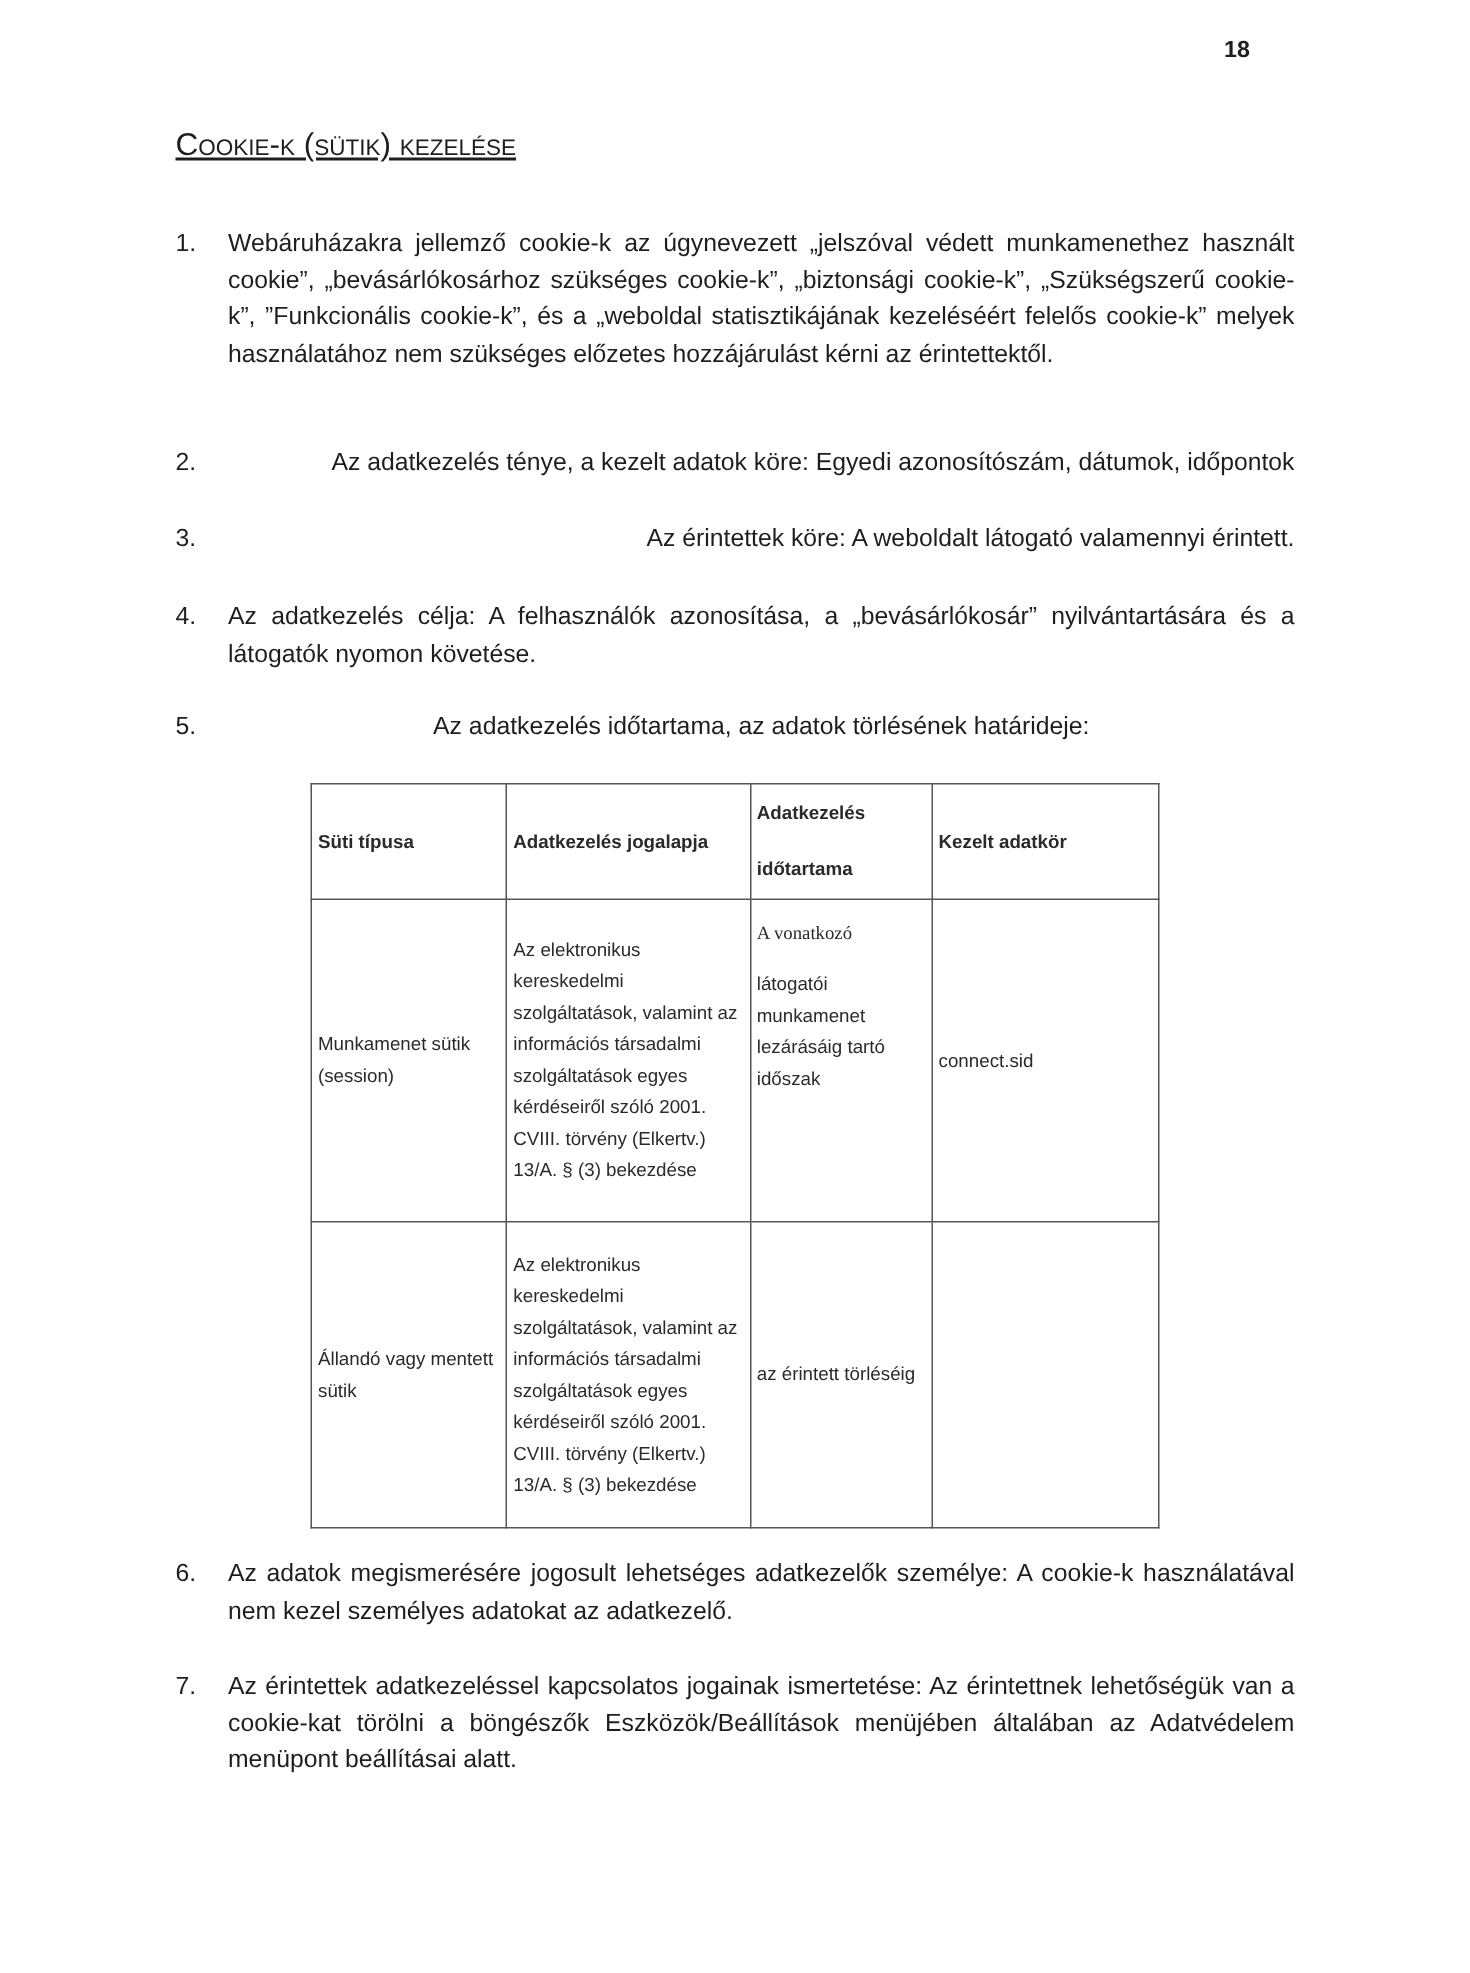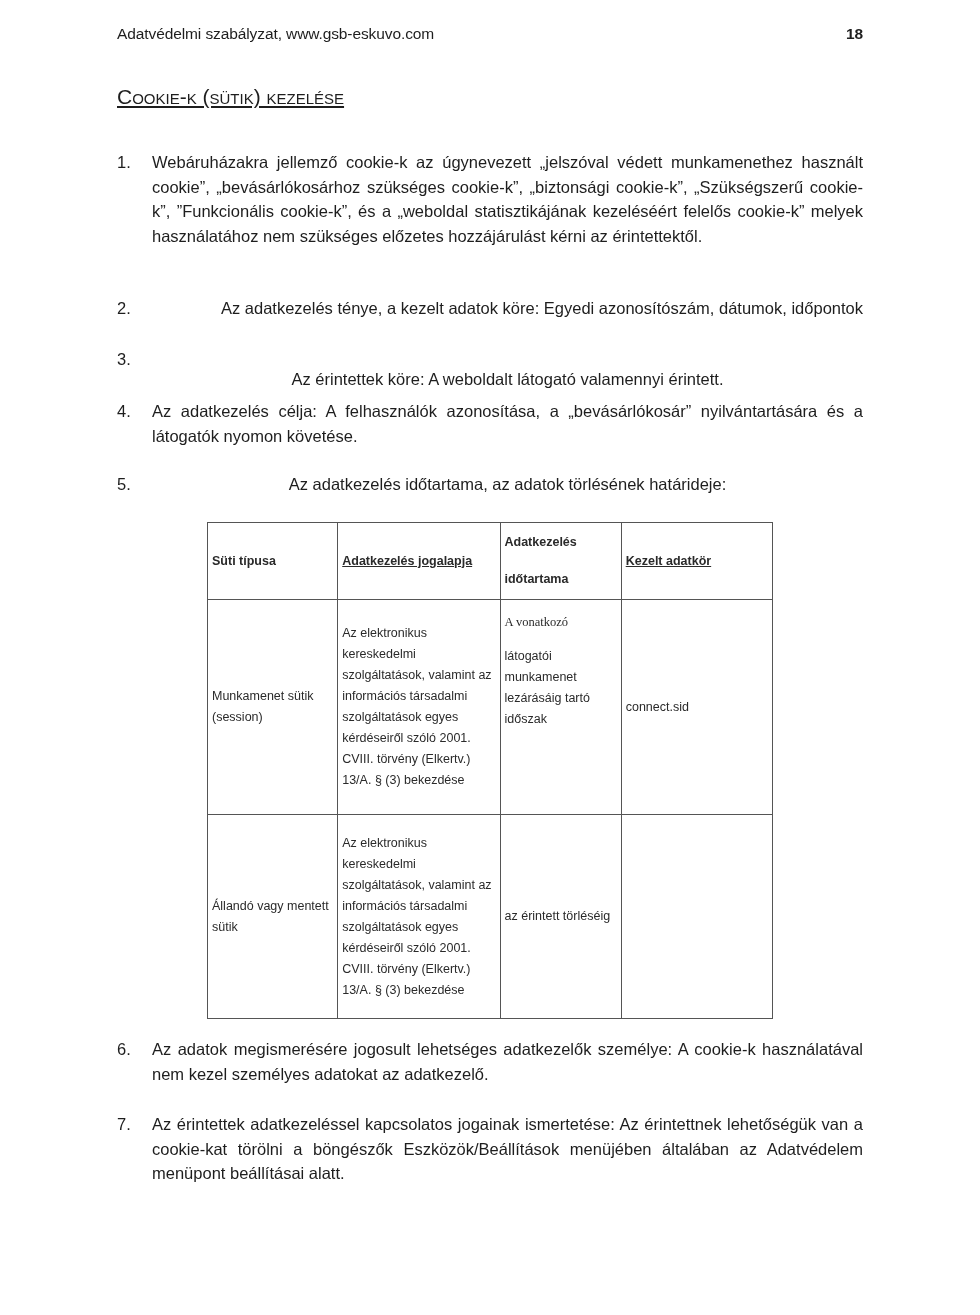--- a/index.html
+++ b/index.html
@@ -1,59 +1,58 @@
 <!DOCTYPE html>
 <html><head>
 <meta charset="utf-8">
 <style>
   html, body { margin: 0; padding: 0; background: #ffffff; }
   body { width: 980px; height: 1315px; position: relative; overflow: hidden;
          font-family: "Liberation Sans Narrow", "Liberation Sans", sans-serif; color: #1e1e1e; }
   .page { position: absolute; left: 0; top: 0; width: 980px; height: 1315px; }
   .header-left { position: absolute; left: 117px; top: 25px; font-size: 15.5px; letter-spacing: -0.1px; }
-  .header-right { position: absolute; left: 846px; top: 25px; font-size: 15.5px; font-weight: bold; }
+  .header-right { position: absolute; left: 816px; top: 25px; font-size: 15.5px; font-weight: bold; }
   .section-title { position: absolute; left: 117px; top: 85px; font-size: 21px; text-decoration: underline;
                    font-variant: small-caps; letter-spacing: 0; }
   .item { position: absolute; left: 117px; width: 747px; font-size: 16.5px; line-height: 24.5px; }
   .item .num { position: absolute; left: 0; top: 0; width: 34px; }
   .item .txt { position: absolute; left: 35px; width: 711px; text-align: justify; }
   table.cookies { position: absolute; left: 207px; top: 522px; width: 566px; border-collapse: collapse;
                   font-size: 12.5px; line-height: 21px; color: #2a2a2a; }
   table.cookies td, table.cookies th { border: 1.5px solid #555555; text-align: left; vertical-align: middle; padding: 0 4px; }
   table.cookies th { font-weight: bold; height: 76px; font-size: 12.5px; }
-  .c1 { width: 121px; margin-top: 28px; } .c2 { width: 153px; text-decoration: underline; } .c3 { width: 112px; } .c4 { width: 142px; text-decoration: underline; }
+  .c1 { width: 121px; margin-top: 28px; } .c2 { width: 153px; } .c3 { width: 112px; } .c4 { width: 142px; }
   tr.r1 td { height: 202px; }
   tr.r2 td { height: 203px; }
   .dur-top { display: block; margin-bottom: 13px; font-family: Liberation Serif, serif; }
   .th-split span { display: block; }
   .th-split span.first { margin-bottom: 16px; }
 </style>
 </head>
 <body>
 
 <div class="page">
 
-  <div class="header-left">Adatvédelmi szabályzat, www.gsb-eskuvo.com</div>
   <div class="header-right">18</div>
 
   <div class="section-title">Cookie-k (sütik) kezelése</div>
 
   <div class="item" style="top:150px;">
     <span class="num">1.</span>
     <span class="txt">Webáruházakra jellemző cookie-k az úgynevezett „jelszóval védett munkamenethez használt cookie”, „bevásárlókosárhoz szükséges cookie-k”, „biztonsági cookie-k”, „Szükségszerű cookie-k”, ”Funkcionális cookie-k”, és a „weboldal statisztikájának kezeléséért felelős cookie-k” melyek használatához nem szükséges előzetes hozzájárulást kérni az érintettektől.</span>
   </div>
 
   <div class="item" style="top:296px;">
     <span class="num">2.</span>
     <span class="txt" style="text-align:right;">Az adatkezelés ténye, a kezelt adatok köre: Egyedi azonosítószám, dátumok, időpontok</span>
   </div>
 
   <div class="item" style="top:347px;">
     <span class="num">3.</span>
-    <span class="txt" style="text-align:center;margin-top:20px;">Az érintettek köre: A weboldalt látogató valamennyi érintett.</span>
+    <span class="txt" style="text-align:right;">Az érintettek köre: A weboldalt látogató valamennyi érintett.</span>
   </div>
 
   <div class="item" style="top:399px;">
     <span class="num">4.</span>
     <span class="txt">Az adatkezelés célja: A felhasználók azonosítása, a „bevásárlókosár” nyilvántartására és a látogatók nyomon követése.</span>
   </div>
 
   <div class="item" style="top:472px;">
     <span class="num">5.</span>
     <span class="txt" style="text-align:center;">Az adatkezelés időtartama, az adatok törlésének határideje:</span>

